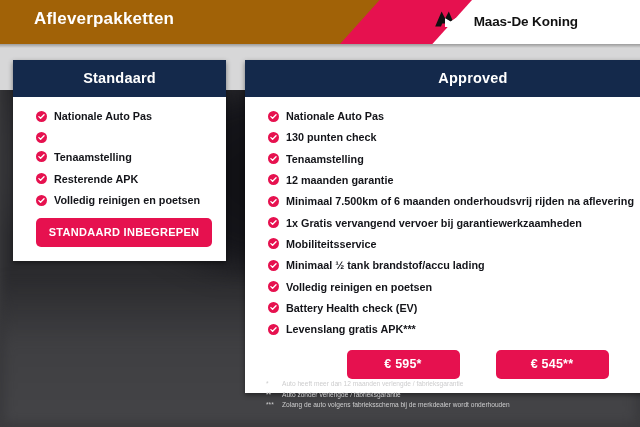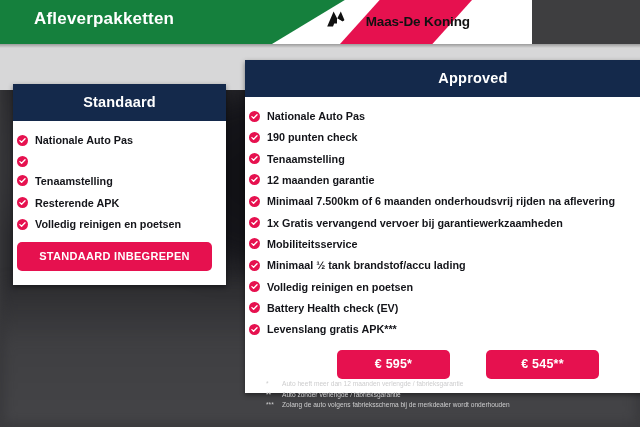--- a/index.html
+++ b/index.html
@@ -73,22 +73,22 @@
     position: absolute;
     left: 0; top: 44px;
     width: 640px; height: 4px;
     background: linear-gradient(180deg, rgba(0,0,0,.28), rgba(0,0,0,0));
   }
 
   
   .header {
     position: absolute;
     left: 0; top: 0;
-    width: 532px; height: 44px;
-    background: #15803d;
+    width: 640px; height: 44px;
+    background: #a16207;
     overflow: hidden;
   }
   .header-white {
     position: absolute;
     right: 0; top: 0;
     width: 260px; height: 44px;
     background: #ffffff;
     clip-path: polygon(28% 0, 100% 0, 100% 100%, 0 100%);
   }
   .header-pink {
@@ -120,33 +120,33 @@
     color: #111111;
     letter-spacing: -.1px;
   }
 
   
   .card {
     position: absolute;
     background: #ffffff;
     box-shadow: 0 2px 5px rgba(0,0,0,.45);
   }
-  .card-std  { left: 13px; top: 60px; width: 213px; margin-top: 24px; }
+  .card-std  { left: 13px; top: 60px; width: 213px; }
   .card-appr { left: 245px; top: 60px; width: 456px; }
 
   .card-head {
     background: #14294b;
     color: #ffffff;
     text-align: center;
     font-size: 14.5px;
     font-weight: bold;
     padding: 10px 0 11px 0;
     letter-spacing: .2px;
   }
-  .card-body { padding: 12px 14px 14px 4px; }
+  .card-body { padding: 12px 14px 14px 23px; }
 
   ul.feat { list-style: none; }
   ul.feat li {
     display: flex;
     align-items: flex-start;
     gap: 7px;
     margin-bottom: 6.5px;
     font-size: 10.8px;
     font-weight: bold;
     color: #14151a;
@@ -312,21 +312,21 @@
               </svg>
           </span>
           <span>Nationale Auto Pas</span>
         </li>
         <li>
           <span class="check">
             <svg width="7" height="7" viewBox="0 0 10 10">
                 <path d="M1.3 5.2 L3.7 7.5 L8.6 2.4" stroke="#ffffff" stroke-width="1.9" fill="none" stroke-linecap="round" stroke-linejoin="round"></path>
               </svg>
           </span>
-          <span>190 punten check</span>
+          <span>130 punten check</span>
         </li>
         <li>
           <span class="check">
             <svg width="7" height="7" viewBox="0 0 10 10">
                 <path d="M1.3 5.2 L3.7 7.5 L8.6 2.4" stroke="#ffffff" stroke-width="1.9" fill="none" stroke-linecap="round" stroke-linejoin="round"></path>
               </svg>
           </span>
           <span>Tenaamstelling</span>
         </li>
         <li>

